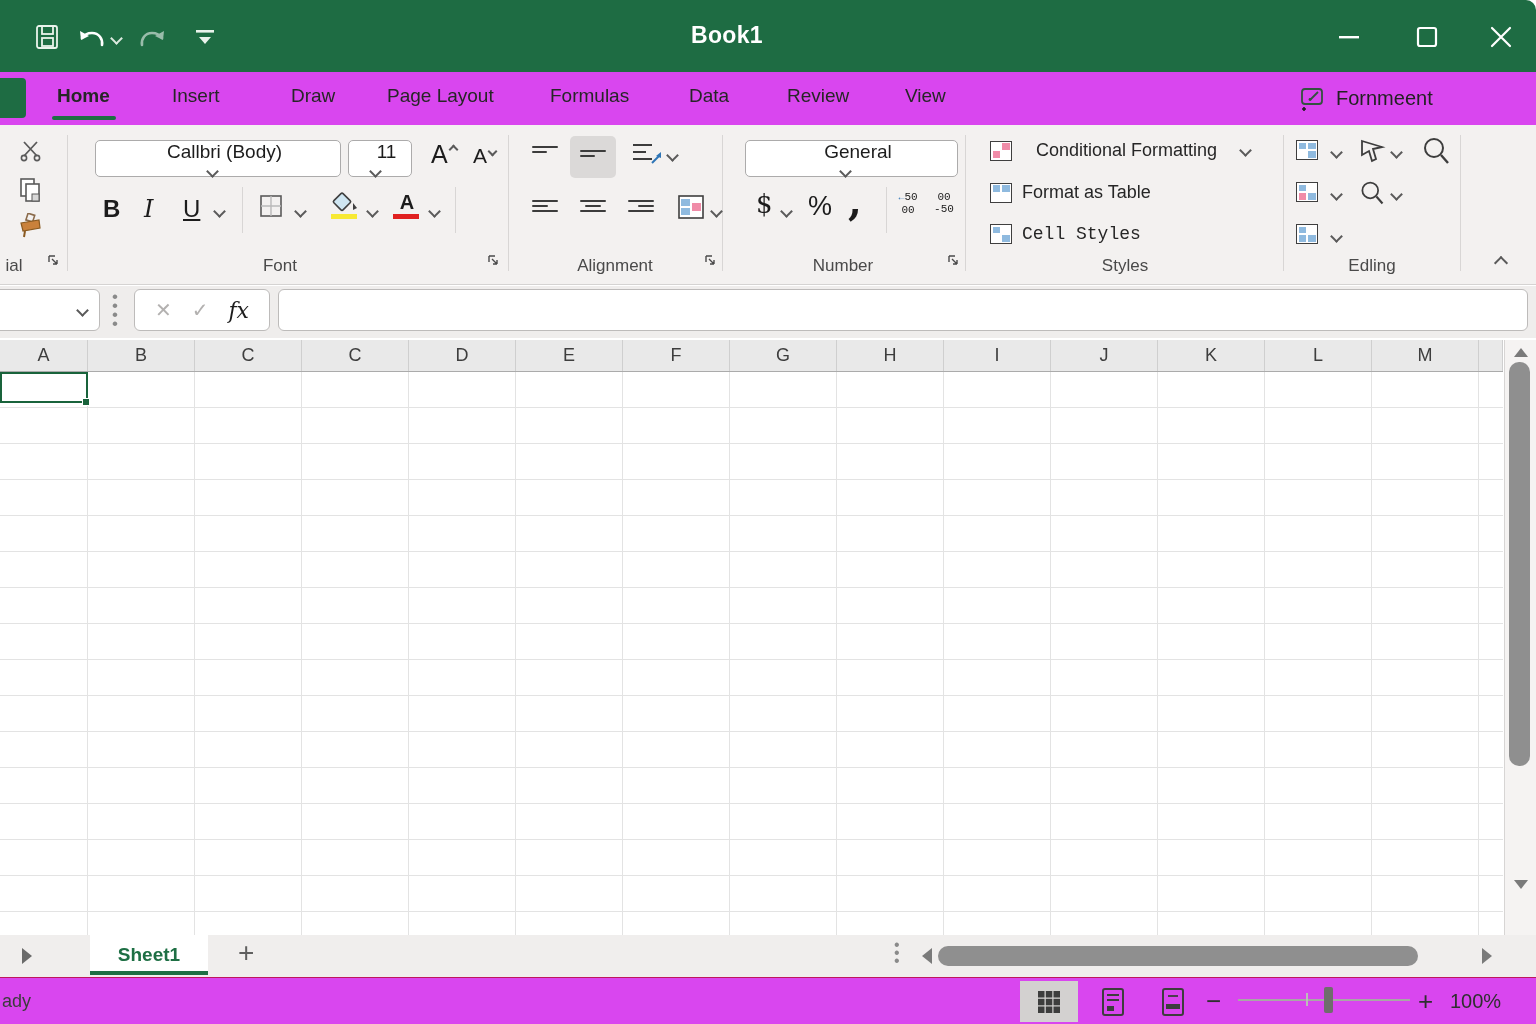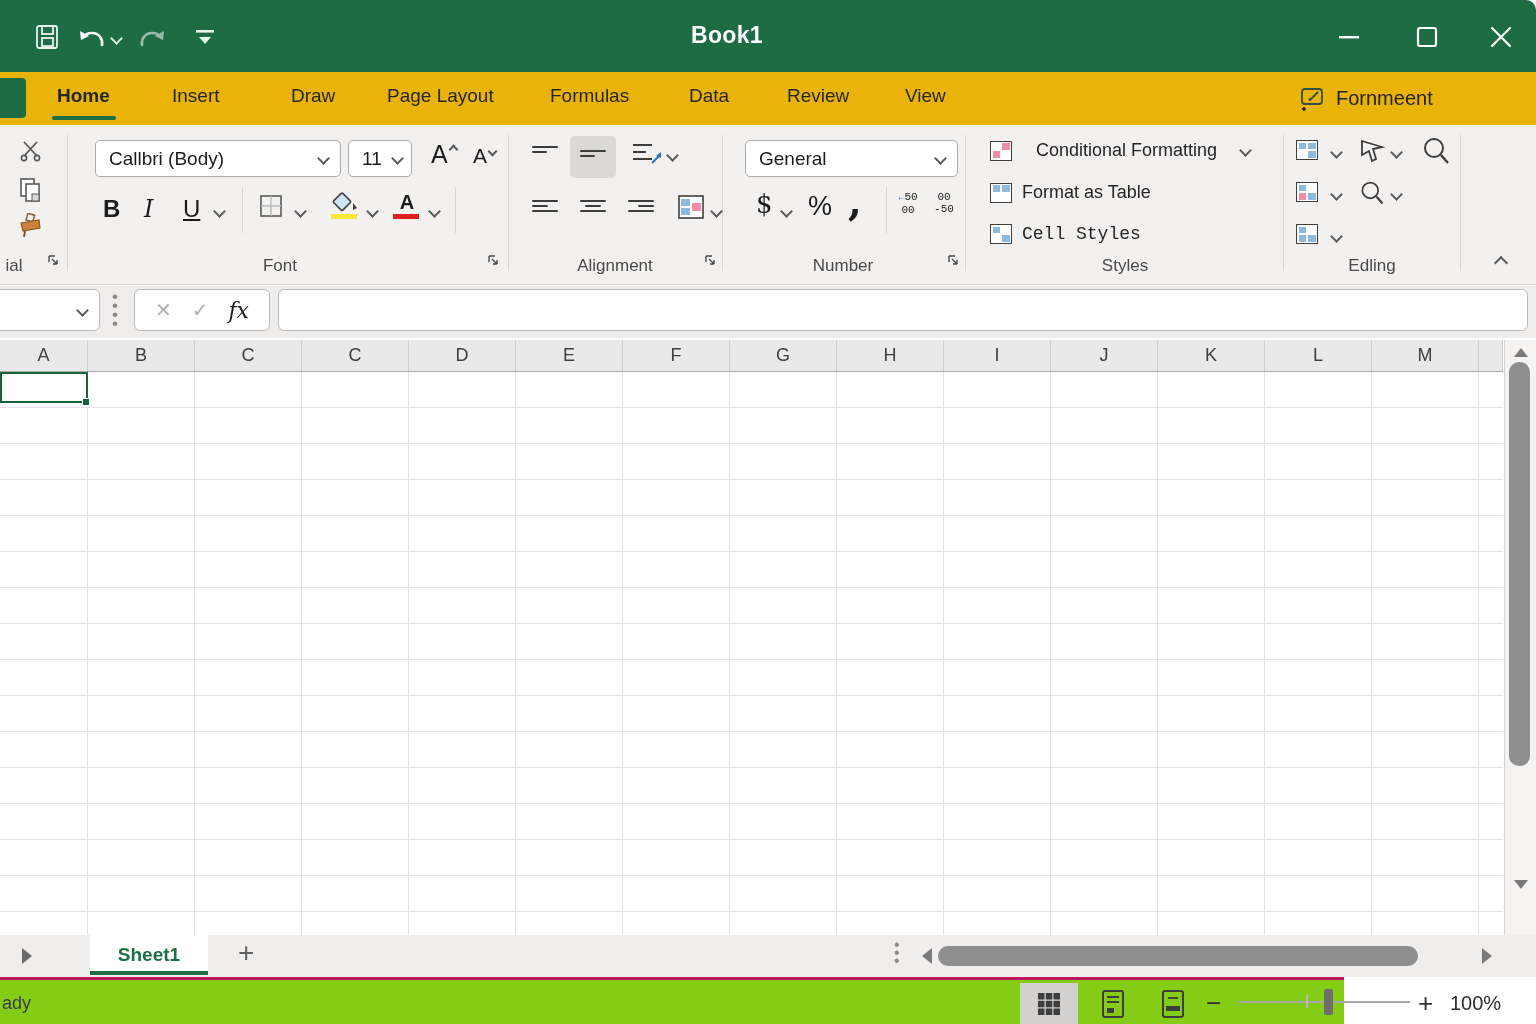--- a/index.html
+++ b/index.html
@@ -2,30 +2,30 @@
 <html><head>
 <meta charset="utf-8">
 <style>
   html,body{margin:0;padding:0;background:#cfcfcf;font-family:"Liberation Sans","DejaVu Sans",sans-serif;-webkit-font-smoothing:antialiased;}
   #app{position:relative;width:1536px;height:1024px;background:#fff;overflow:hidden;cursor:default;user-select:none;}
   .abs{position:absolute;}
   
   .titlebar{left:0;top:0;width:1536px;height:72px;background:#1E6C43;border-top-right-radius:10px;}
   .title-text{color:#fff;font-size:23px;font-weight:bold;letter-spacing:.3px;}
   
-  .tabrow{left:0;top:72px;width:1536px;height:53px;background:#eab308;}
+  .tabrow{left:0;top:72px;width:1536px;height:53px;background:#d946ef;}
   .rtab{position:absolute;top:13px;font-size:19px;color:#262626;white-space:nowrap;}
   .rtab.active{font-weight:bold;}
   .tab-underline{left:52px;top:116px;width:64px;height:4px;background:#1D6F42;border-radius:2px;}
   .filestub{left:0;top:78px;width:26px;height:40px;background:#1E6C43;border-radius:0 4px 4px 0;}
   
   .ribbon{left:0;top:125px;width:1536px;height:159px;background:#F3F1F0;border-bottom:1px solid #D5D3D2;}
   .rsep{position:absolute;top:10px;width:1px;height:136px;background:#D8D6D5;}
   .glabel{position:absolute;top:131px;font-size:17px;color:#4a4a4a;text-align:center;}
-  .combo{position:absolute;background:#fff;border:1px solid #ACABAB;border-radius:5px;box-sizing:border-box;display:flex;align-items:center;}
+  .combo{position:absolute;background:#fff;border:1px solid #ACABAB;border-radius:5px;box-sizing:border-box;display:flex;align-items:center;flex-direction:column;}
   .combo .ctext{font-size:19px;color:#1c1c1c;padding-left:13px;flex:1;white-space:nowrap;overflow:hidden;}
   .chev{display:inline-block;width:7px;height:7px;border-right:2px solid #5a5a5a;border-bottom:2px solid #5a5a5a;transform:rotate(45deg);}
   .chev.up{transform:rotate(-135deg);}
   .lines i{display:block;background:#3c3c3c;height:2px;margin:3px 0;border-radius:1px;}
   .launcher{position:absolute;width:14px;height:14px;}
   .rowlabelbtn{position:absolute;display:flex;align-items:center;gap:10px;font-size:18px;color:#262626;white-space:nowrap;}
   .tbl{box-sizing:border-box;width:22px;height:20px;border:1.6px solid #3f3f3f;background:#fff;display:grid;grid-template-columns:1fr 1fr;grid-auto-rows:1fr;gap:1.5px;padding:1.5px;}
   .tbl div{background:#cfe3f5;}
   .tbl .pk{background:#F08CA8;} .tbl .bl{background:#8FBADF;} .tbl .wh{background:#fff;}
   
@@ -42,21 +42,21 @@
   .fillhandle{left:82px;top:398px;width:8px;height:8px;background:#19633B;border:1.5px solid #fff;box-sizing:border-box;}
   
   .vscroll{left:1504px;top:340px;width:32px;height:595px;background:#F5F3F2;border-left:1px solid #D7D5D4;}
   .vthumb{left:1509px;top:362px;width:21px;height:404px;background:#8F8F8F;border-radius:10px;}
   .tri{width:0;height:0;position:absolute;}
   .sheetstrip{left:0;top:935px;width:1536px;height:42px;background:#F0EEED;}
   .sheettab{left:90px;top:935px;width:118px;height:40px;background:#fff;display:flex;align-items:center;justify-content:center;font-size:19px;font-weight:bold;color:#1E6F44;}
   .sheettab-underline{left:90px;top:971px;width:118px;height:4px;background:#1E6F44;}
   .hthumb{left:938px;top:946px;width:480px;height:20px;background:#8F8F8F;border-radius:10px;}
   
-  .statusbar{left:0;top:977px;width:1344px;height:47px;background:#84cc16;border-top:3px solid #be185d;box-sizing:border-box;}
+  .statusbar{left:0;top:977px;width:1536px;height:47px;background:#d946ef;border-top:1px solid #be185d;box-sizing:border-box;}
   .viewbtn{position:absolute;top:980px;width:58px;height:41px;display:flex;align-items:center;justify-content:center;}
   .viewbtn.sel{background:#D3D1D0;}
   .ztext{font-size:20px;color:#2f2f2f;}
   .decicon{position:absolute;width:32px;height:34px;font-size:11px;line-height:12px;color:#1c1c1c;text-align:center;letter-spacing:0;font-family:Liberation Mono, monospace;}
   .decicon b{font-weight:normal;}
   .decicon .arr{color:#2E75B6;font-size:10px;}
 </style>
 </head>
 <body>
 

